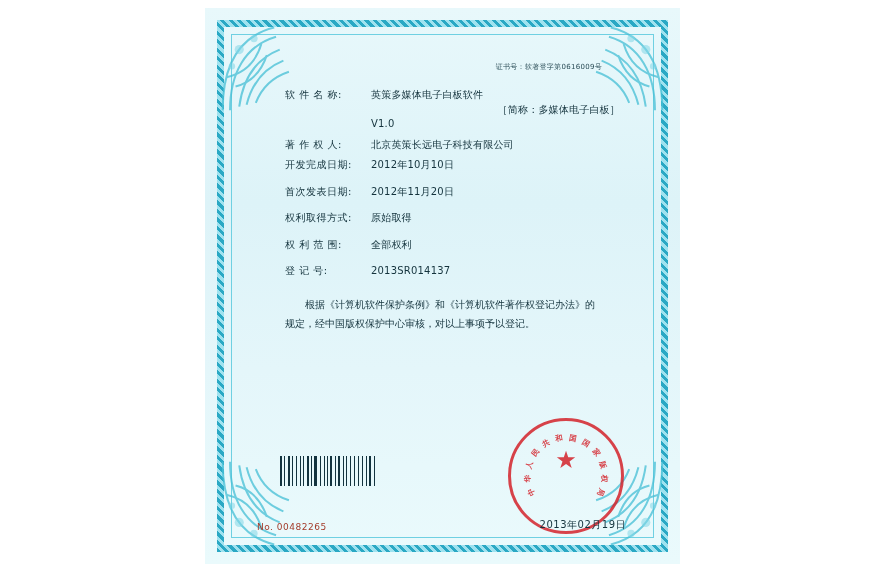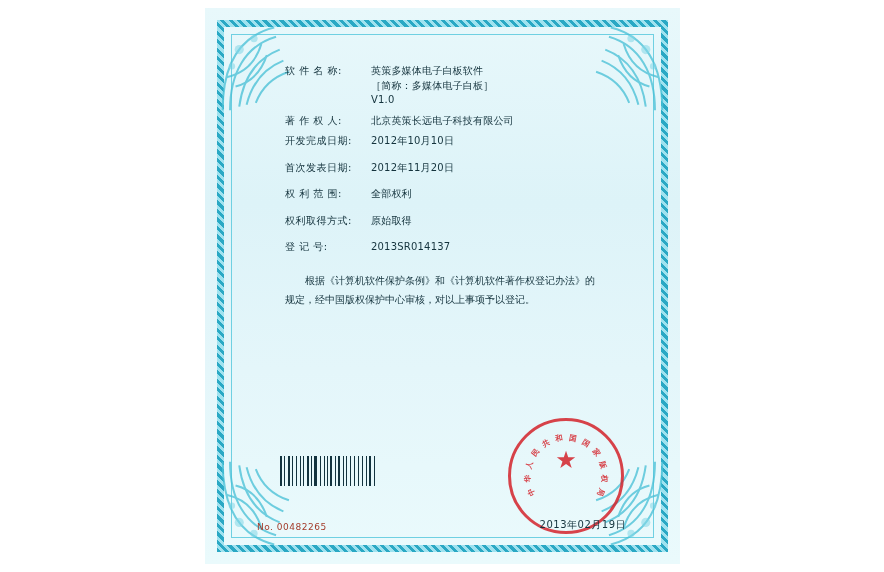--- a/index.html
+++ b/index.html
@@ -110,21 +110,21 @@
   .label {
     width: 86px;
     flex: 0 0 86px;
     letter-spacing: .5px;
     white-space: nowrap;
   }
   .value {
     flex: 1;
     letter-spacing: .2px;
   }
-  .value .line2 { display: block; }
+  .value .line2 { display: block; text-align: right; }
   .value .line3 { display: block; }
   .statement {
     margin-top: 16px;
     padding-left: 40px;
     padding-right: 26px;
     font-size: 10px;
     color: #14333d;
     line-height: 1.9;
     text-align: justify;
   }
@@ -281,20 +281,21 @@
     <g fill="#6fd0e2" opacity="0.55">
       <circle cx="22" cy="30" r="5"></circle>
       <circle cx="38" cy="18" r="4"></circle>
       <circle cx="14" cy="48" r="3.5"></circle>
     </g>
   </svg>
 
   <div class="content">
 
 
+    <div class="cert-no">证书号：软著登字第0616009号</div>
 
     <div class="fields">
 
       <div class="row">
         <div class="label">软 件 名 称:</div>
         <div class="value">
           <span>英策多媒体电子白板软件</span>
           <span class="line2">［简称：多媒体电子白板］</span>
           <span class="line3">V1.0</span>
         </div>
@@ -309,27 +310,27 @@
         <div class="label">开发完成日期:</div>
         <div class="value">2012年10月10日</div>
       </div>
 
       <div class="row" style="margin-top:12px">
         <div class="label">首次发表日期:</div>
         <div class="value">2012年11月20日</div>
       </div>
 
       <div class="row" style="margin-top:12px">
+        <div class="label">权利取得方式:</div>
+        <div class="value">原始取得</div>
+      </div>
+
+      <div class="row" style="margin-top:12px">
         <div class="label">权 利 范 围:</div>
         <div class="value">全部权利</div>
-      </div>
-
-      <div class="row" style="margin-top:12px">
-        <div class="label">权利取得方式:</div>
-        <div class="value">原始取得</div>
       </div>
 
       <div class="row" style="margin-top:12px">
         <div class="label">登 记 号:</div>
         <div class="value">2013SR014137</div>
       </div>
 
     </div>
 
     <div class="statement">

